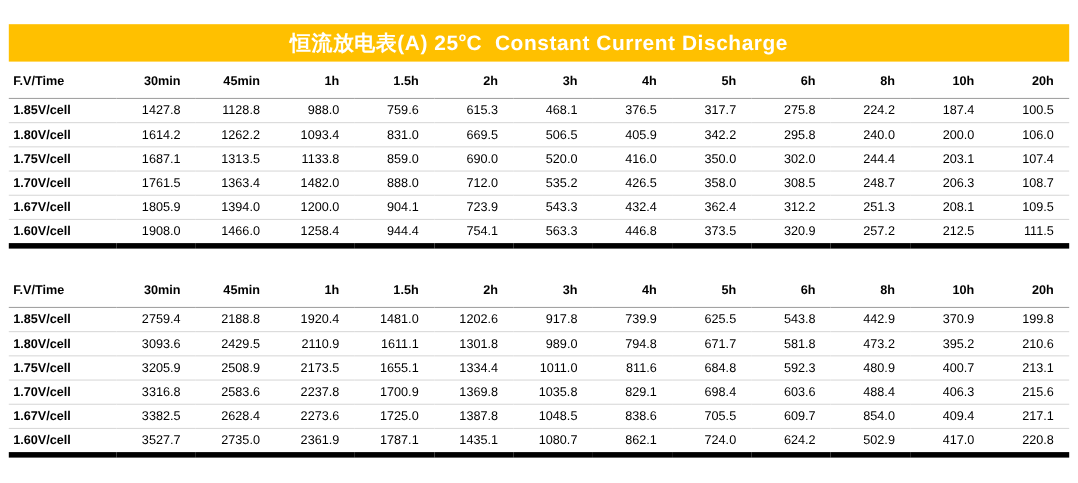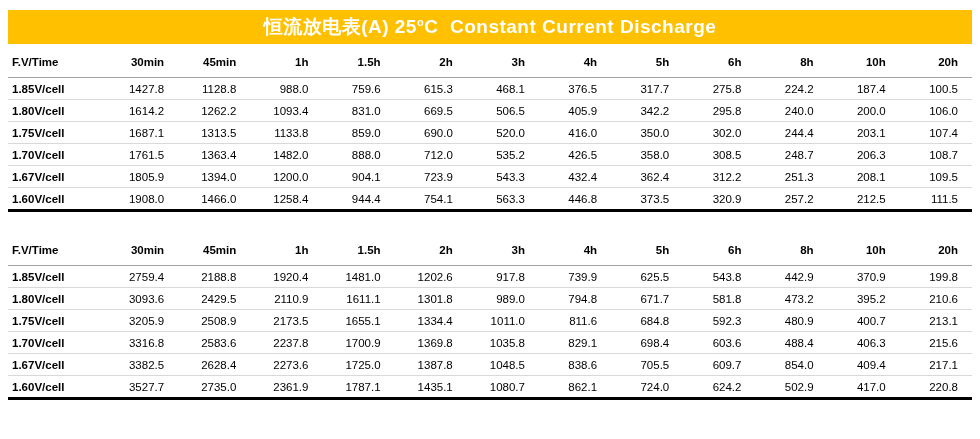--- a/index.html
+++ b/index.html
@@ -19,21 +19,21 @@
     height: 439px;
     position: relative;
     box-sizing: border-box;
     padding: 0;
   }
   .table-block {
     width: 980px;
     box-sizing: border-box;
     padding: 0 8px;
   }
-  .block-1 { margin-top: 10px; }
+  .block-1 { margin-top: 22px; }
   .block-2 { margin-top: 20px; }
 
   .title-bar {
     background: #ffc000;
     height: 34px;
     display: flex;
     align-items: center;
     justify-content: center;
     width: 964px;
     margin: 0 auto;
@@ -67,21 +67,21 @@
     white-space: nowrap;
   }
   table.data thead th {
     font-weight: bold;
     border-bottom: 1px solid #a3a3a3;
     padding-top: 6px;
     padding-bottom: 3px;
     height: 24px;
   }
   table.data tbody tr:last-child td {
-    border-bottom: 3px solid #000000;
+    border-bottom: 5px solid #000000;
   }
   
   table.data th.col-label,
   table.data td.col-label {
     text-align: left;
     font-weight: bold;
     padding-left: 4px;
     width: 94px;
   }
   

